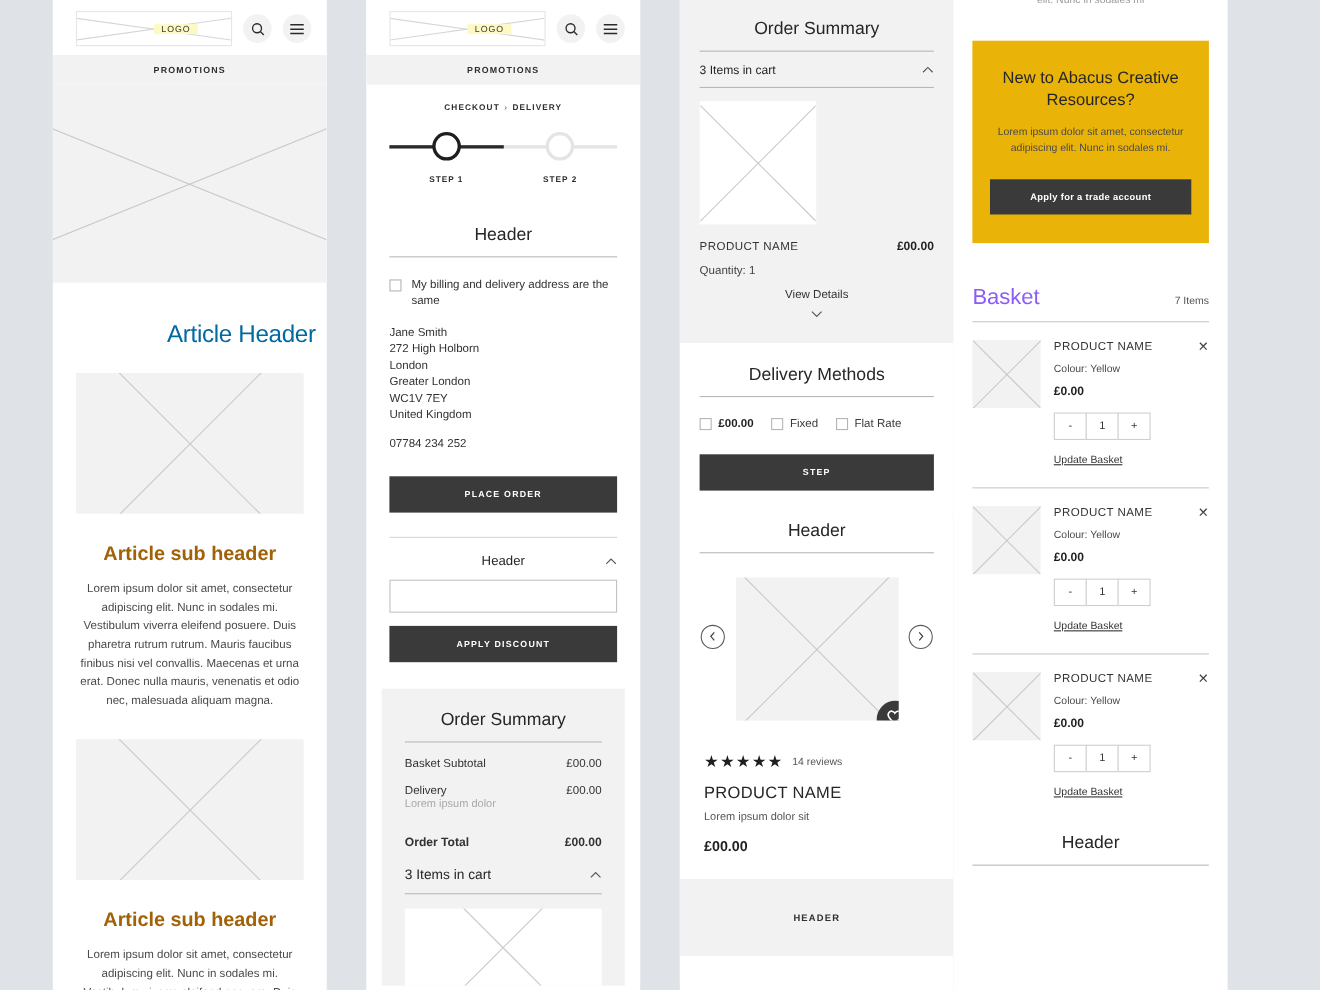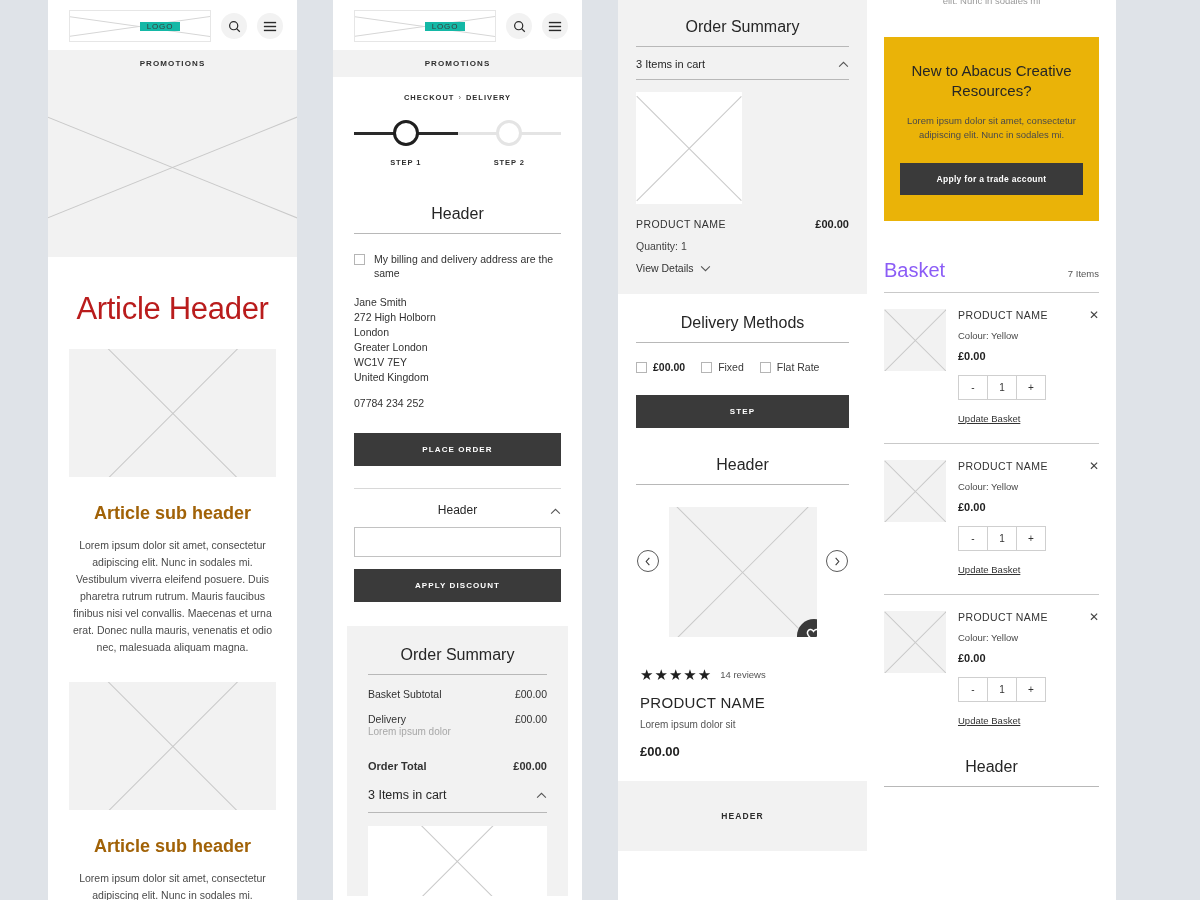--- a/index.html
+++ b/index.html
@@ -61,21 +61,21 @@
     background: #fff;
   }
   .logo-box::before, .logo-box::after {
     content: ""; position: absolute; left: -4%; top: 50%;
     width: 108%; height: 1px; background: #d6d6d6;
   }
   .logo-box::before { transform: rotate(8deg); }
   .logo-box::after  { transform: rotate(-8deg); }
   .logo-text {
     position: relative; z-index: 2;
-    background: #14b8a6; padding: 0 7px;
+    background: #fef9c3; padding: 0 7px;
     font-size: 8px; letter-spacing: 0.9px; color: #3a3a3a; margin-left: 40px;
   }
   .circ-btn {
     width: 26px; height: 26px; border-radius: 50%;
     background: #f2f2f2;
     display: flex; align-items: center; justify-content: center;
     flex: 0 0 auto;
   }
   .circ-btn svg { display: block; }
 
@@ -85,24 +85,24 @@
     font-size: 8px;
     letter-spacing: 1.1px;
     color: #2e2e2e;
     padding: 9px 0;
     font-weight: 600;
   }
 
   
   .hero { height: 180px; }
   .article-title {
-    text-align: center;
-    font-size: 31px;
+    text-align: right;
+    font-size: 22px;
     font-weight: 400;
-    color: #b91c1c;
+    color: #0369a1;
     letter-spacing: -0.3px;
     padding: 34px 10px 22px;
   }
   .img-block {
     margin: 0 21px;
     height: 128px;
   }
   .sub-header {
     text-align: center;
     font-size: 18px;
@@ -234,21 +234,21 @@
   .prod-thumb { margin: 12px 18px 0; height: 112px; width: 106px; }
   .prod-line {
     display: flex; justify-content: space-between; align-items: baseline;
     padding: 14px 18px 0;
   }
   .prod-name { font-size: 10.5px; letter-spacing: 0.4px; color: #333; }
   .prod-price { font-size: 11px; font-weight: 700; color: #1f1f1f; }
   .qty-line { padding: 10px 18px 0; font-size: 10.5px; color: #444; }
   .vd-line {
     display: flex; align-items: center; gap: 6px;
-    padding: 10px 18px 0; font-size: 10.5px; color: #333;
+    padding: 10px 18px 0; font-size: 10.5px; color: #333; flex-direction: column;
   }
 
   .white-sec { background: #fff; padding: 20px 0 22px; }
   .dm-title { text-align: center; font-size: 16px; color: #262626; padding-bottom: 10px; }
   .dm-opts {
     display: flex; gap: 16px; align-items: center;
     padding: 18px 18px 0;
     font-size: 10.5px; color: #3a3a3a;
   }
   .dm-opts .o { display: flex; align-items: center; gap: 6px; }

